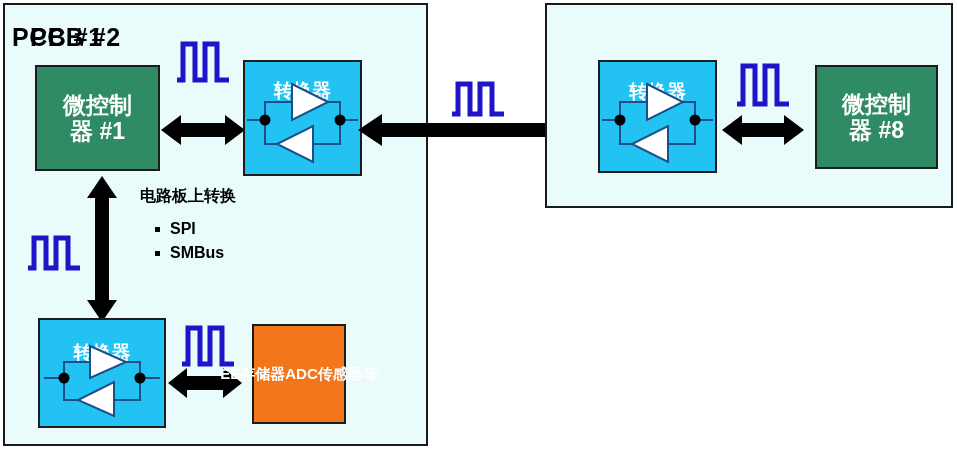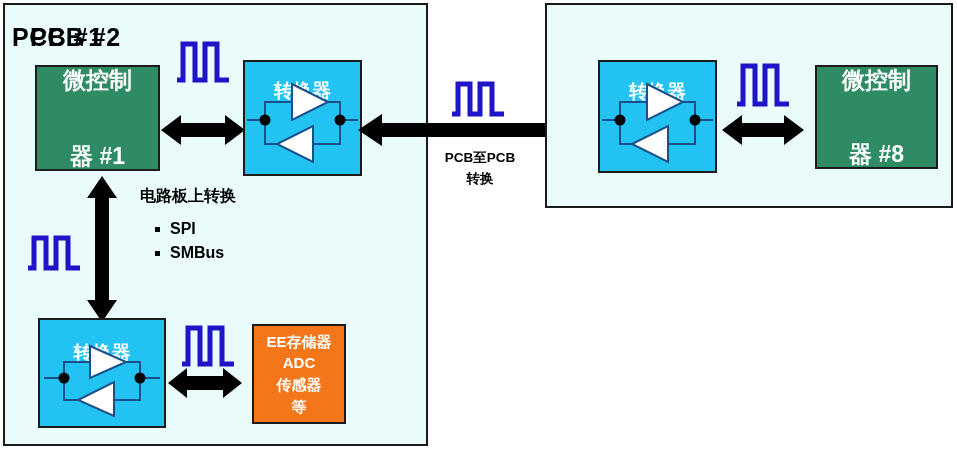--- a/index.html
+++ b/index.html
@@ -29,21 +29,21 @@
 
   
   .mcu{
     position:absolute;
     background:#2e8b63;
     border:2px solid #1c1c1c;
     box-sizing:border-box;
     color:#ffffff;
     font-size:23px;font-weight:bold;
     display:flex;flex-direction:column;
-    align-items:center;justify-content:space-between;
+    align-items:center;justify-content:center;
     line-height:1.15;
     text-align:center;
   }
   .mcu span{display:block;white-space:nowrap;}
 
   
   .xcvr{
     position:absolute;
     background:#22c3f3;
     border:2px solid #1c1c1c;
@@ -58,21 +58,21 @@
   .xcvr svg{position:absolute;left:0;top:0;}
 
   
   .periph{
     position:absolute;
     background:#f4761b;
     border:2px solid #1c1c1c;
     box-sizing:border-box;
     color:#ffffff;
     font-size:15px;font-weight:bold;
-    display:flex;flex-direction:column;
+    display:flex;flex-direction:row;
     align-items:center;justify-content:center;
     line-height:1.45;text-align:center;
   }
   .periph span{display:block;white-space:nowrap;}
 
   
   .arrow{position:absolute;}
   .arrow svg{display:block;}
 
   
@@ -152,24 +152,20 @@
       <polygon fill="#000000" points="0,18 24,2 24,11 216,11 216,2 240,18 216,34 216,25 24,25 24,34"></polygon>
     </svg>
   </div>
 
   <div class="pulse" style="left:450px;top:78px;">
     <svg width="56" height="40" viewBox="0 0 56 40">
       <polyline points="2,36 8,36 8,6 20,6 20,36 30,36 30,6 42,6 42,36 54,36" fill="none" stroke="#1f15c8" stroke-width="5"></polyline>
     </svg>
   </div>
 
-  <div class="p2p-caption">
-    <span>PCB至PCB</span>
-    <span>转换</span>
-  </div>
 
   <div class="arrow" style="left:84px;top:176px;">
     <svg width="36" height="146" viewBox="0 0 36 146">
       <polygon fill="#000000" points="18,0 33,22 25,22 25,124 33,124 18,146 3,124 11,124 11,22 3,22"></polygon>
     </svg>
   </div>
 
   <div class="pulse" style="left:26px;top:232px;">
     <svg width="56" height="40" viewBox="0 0 56 40">
       <polyline points="2,36 8,36 8,6 20,6 20,36 30,36 30,6 42,6 42,36 54,36" fill="none" stroke="#1f15c8" stroke-width="5"></polyline>

